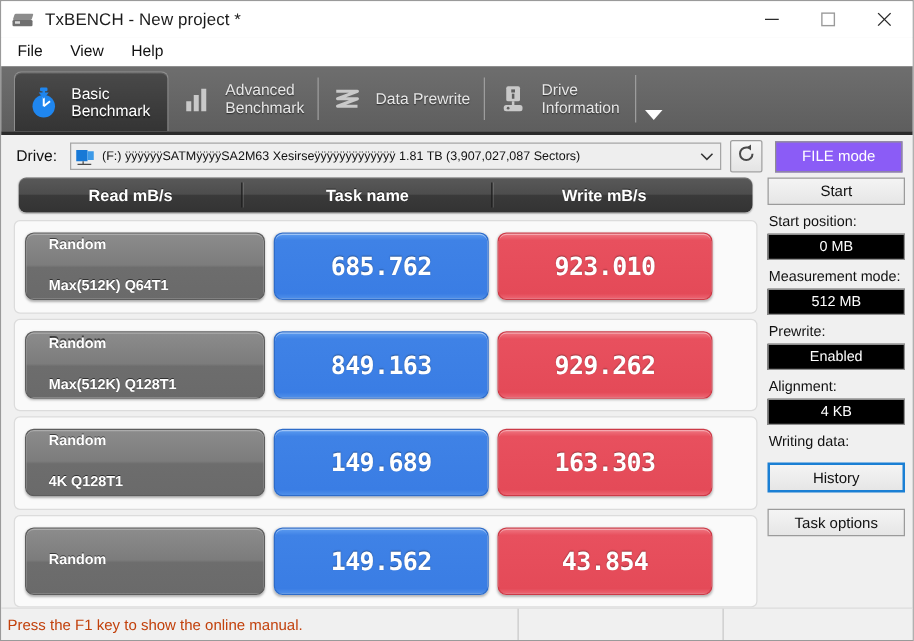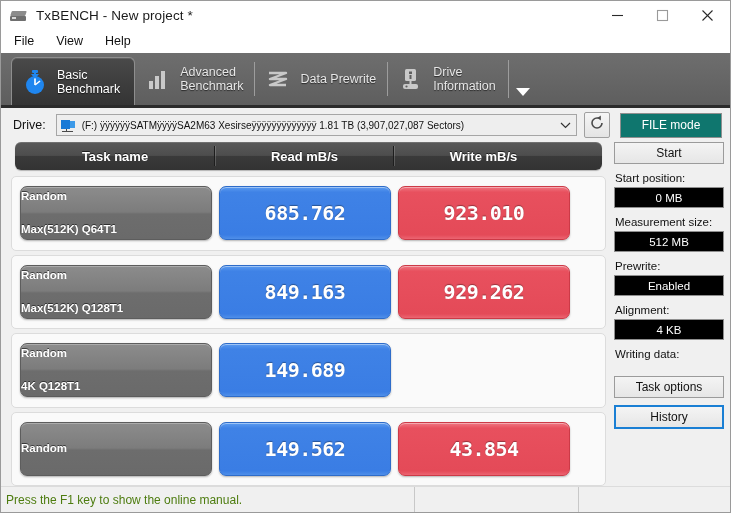--- a/index.html
+++ b/index.html
@@ -122,21 +122,21 @@
     width:18px;display:flex;align-items:center;justify-content:center;flex:0 0 auto;
   }
   .combo-arrow svg{display:block;}
   .refresh-btn{
     width:24px;height:24px;margin-left:7px;flex:0 0 auto;
     background:linear-gradient(to bottom,#f6f6f6,#e4e4e4);
     border:1px solid #a0a0a0;border-radius:2px;
     display:flex;align-items:center;justify-content:center;
   }
   .filemode{
-    width:100px;height:23px;margin-left:10px;flex:0 0 auto;background:#0f766e;
+    width:100px;height:23px;margin-left:10px;flex:0 0 auto;background:#8b5cf6;
     border:1px solid #8f8f8f;display:flex;align-items:center;justify-content:center;
   }
   .filemode span{font-size:12px;color:#ffffff;}
 
   
   .main{
     flex:1 1 auto;display:flex;min-height:0;padding:0 6px 0 10px;
   }
   .results{
     flex:1 1 auto;display:flex;flex-direction:column;min-width:0;
@@ -162,21 +162,21 @@
   .rows{flex:1 1 auto;display:flex;flex-direction:column;gap:4px;min-height:0;}
   .row{
     flex:1 1 0;background:#fafafa;border:1px solid #dcdcdc;border-radius:5px;
     display:flex;align-items:center;padding:0 4px;min-height:0;
   }
   .task{
     width:192px;height:54px;margin-left:4px;flex:0 0 auto;box-sizing:border-box;
     background:linear-gradient(to bottom,#8c8c8c 0%,#7c7c7c 48%,#6d6d6d 52%,#6a6a6a 100%);
     border-radius:7px;border:1px solid #5d5d5d;
     display:flex;flex-direction:column;justify-content:center;
-    box-sizing:border-box;
+    padding-left:18px;box-sizing:border-box;
     box-shadow:inset 0 1px 0 rgba(255,255,255,.28), 0 1px 2px rgba(0,0,0,.3);
     gap:20px;
   }
   .task .l1,.task .l2{
     color:#ffffff;font-size:11.5px;font-weight:bold;line-height:13px;
     text-shadow:0 -1px 0 rgba(0,0,0,.55);
   }
   .val{
     width:172px;height:54px;flex:0 0 auto;margin-left:7px;border-radius:7px;
     display:flex;align-items:center;justify-content:center;box-sizing:border-box;
@@ -218,21 +218,21 @@
     border:2px solid #1a7fd4;height:24px;margin-top:7px;
     background:linear-gradient(to bottom,#f4f4f4,#e6e6e6);
   }
 
   
   .statusbar{
     height:25px;flex:0 0 auto;background:#f0f0f0;display:flex;align-items:stretch;
     border-top:1px solid #dcdcdc;
   }
   .sb-pane{
-    display:flex;align-items:center;font-size:12px;color:#4d7c0f;
+    display:flex;align-items:center;font-size:12px;color:#c2410c;
     border-right:1px solid #c8c8c8;padding-left:5px;box-sizing:border-box;
   }
   .sb-pane.p1{flex:0 0 414px;}
   .sb-pane.p2{flex:0 0 164px;}
   .sb-pane.p3{flex:1 1 auto;border-right:none;}
 </style>
 </head>
 <body>
 
 <div class="app">
@@ -360,26 +360,26 @@
       <div class="filemode">
         <span>FILE mode</span>
       </div>
     </div>
 
     <div class="main">
 
       <div class="results">
 
         <div class="hdr">
+          <div class="hdr-cell c2">
+            <span>Read mB/s</span>
+            <div class="vline"></div>
+          </div>
           <div class="hdr-cell c1">
             <span>Task name</span>
-            <div class="vline"></div>
-          </div>
-          <div class="hdr-cell c2">
-            <span>Read mB/s</span>
             <div class="vline"></div>
           </div>
           <div class="hdr-cell c3">
             <span>Write mB/s</span>
           </div>
         </div>
 
         <div class="rows">
 
           <div class="row">
@@ -409,20 +409,23 @@
           </div>
 
           <div class="row">
             <div class="task">
               <div class="l1">Random</div>
               <div class="l2">4K Q128T1</div>
             </div>
             <div class="val read">
               <span>149.689</span>
             </div>
+            <div class="val write">
+              <span>163.303</span>
+            </div>
           </div>
 
           <div class="row">
             <div class="task">
               <div class="l1">Random</div>
             </div>
             <div class="val read">
               <span>149.562</span>
             </div>
             <div class="val write">
@@ -436,43 +439,43 @@
       <div class="sidebar">
         <div class="side-btn">
           <span>Start</span>
         </div>
 
         <div class="side-lbl">Start position:</div>
         <div class="side-val">
           <span>0 MB</span>
         </div>
 
-        <div class="side-lbl">Measurement size:</div>
+        <div class="side-lbl">Measurement mode:</div>
         <div class="side-val">
           <span>512 MB</span>
         </div>
 
         <div class="side-lbl">Prewrite:</div>
         <div class="side-val">
           <span>Enabled</span>
         </div>
 
         <div class="side-lbl">Alignment:</div>
         <div class="side-val">
           <span>4 KB</span>
         </div>
 
         <div class="side-lbl">Writing data:</div>
 
+        <div class="side-btn focused">
+          <span>History</span>
+        </div>
+
         <div class="side-btn spaced">
           <span>Task options</span>
-        </div>
-
-        <div class="side-btn focused">
-          <span>History</span>
         </div>
       </div>
 
     </div>
   </div>
 
   <div class="statusbar">
     <div class="sb-pane p1">Press the F1 key to show the online manual.</div>
     <div class="sb-pane p2"></div>
     <div class="sb-pane p3"></div>

